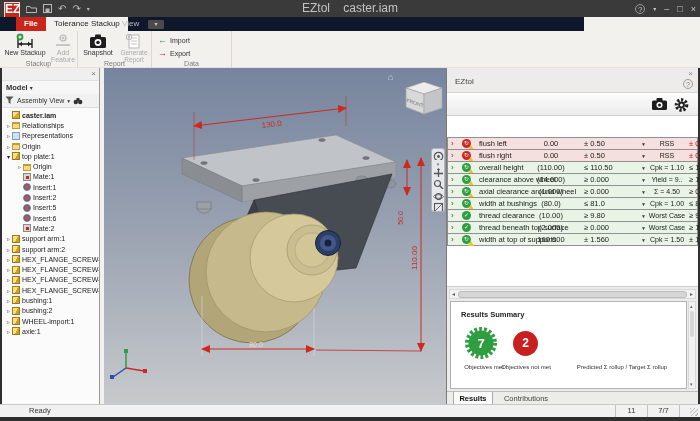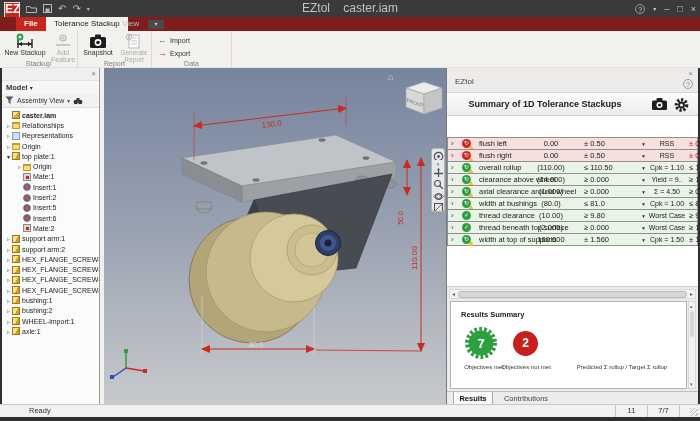--- a/index.html
+++ b/index.html
@@ -10,21 +10,21 @@
   .titlebar{position:absolute;left:0;top:0;width:700px;height:17px;background:#3a3a3a;color:#cfcfcf;}
   .ezlogo{position:absolute;left:4px;top:2px;width:16px;height:21px;background:#c8251d;color:#fff;
           font-size:12px;font-weight:bold;text-align:center;line-height:13px;border:1px solid #e0e0e0;}
   .qat{position:absolute;left:26px;top:1px;height:15px;display:flex;align-items:center;gap:6px;color:#b8b8b8;font-size:10px;}
   .qat svg{display:block;}
   .wtitle{position:absolute;left:0;right:0;top:0;height:17px;text-align:center;font-size:12px;line-height:17px;color:#c3c3c3;}
   .wtitle span{margin:0 5px;}
   .wctrl{position:absolute;right:4px;top:0;height:17px;display:flex;align-items:center;gap:8px;font-size:9px;color:#c9c9c9;}
   .wctrl .helpq{font-size:8px;border:1px solid #9a9a9a;border-radius:50%;width:10px;height:10px;line-height:9px;text-align:center;}
   
-  .tabstrip{position:absolute;left:0;top:17px;width:700px;height:14px;background:#7f1d1d;}
+  .tabstrip{position:absolute;left:0;top:17px;width:584px;height:14px;background:#0f172a;}
   .rtab{position:absolute;top:0;height:14px;font-size:8px;line-height:14px;text-align:center;padding:0 8px;}
   .rtab.file{left:16px;background:#c8251d;color:#fff;font-weight:bold;}
   .rtab.active{left:46px;background:#f3f1ee;color:#222;}
   .rtab.plain{left:114px;color:#b9b9b9;}
   .tab-overflow{position:absolute;left:148px;top:3px;width:16px;height:9px;background:#4a4a4a;color:#ccc;
                 font-size:6px;line-height:9px;text-align:center;border-radius:1px;}
   
   .ribbon{position:absolute;left:0;top:31px;width:700px;height:37px;background:#f3f1ee;border-bottom:1px solid #e5e2de;}
   .rgroup{position:absolute;top:0;height:37px;border-right:1px solid #dcd8d3;}
   .glabel{position:absolute;left:0;right:0;bottom:1px;text-align:center;font-size:7px;color:#7c7c7c;}
@@ -458,21 +458,20 @@
       </div>
     </div>
 
     <div class="eztol">
       <div class="ez-head">
         <span class="ez-title">EZtol</span>
         <span class="ez-x">×</span>
         <span class="ez-help">?</span>
       </div>
       <div class="sumbar">
-        <span class="st">Summary of 1D Tolerance Stackups</span>
         <span class="sum-cam">
           <svg width="17" height="14">
               <rect x="1" y="3.5" width="15" height="9.5" rx="1.5" fill="#1d1d1d"></rect>
               <rect x="5.5" y="1" width="6" height="3.5" rx="1" fill="#1d1d1d"></rect>
               <circle cx="8.5" cy="8" r="3" fill="#fff"></circle>
               <circle cx="8.5" cy="8" r="1.5" fill="#1d1d1d"></circle>
             </svg>
         </span>
         <span class="sum-gear">
           <svg width="17" height="16">
@@ -500,21 +499,21 @@
               <span class="r-name">flush right</span>
               <span class="r-nom">0.00</span>
               <span class="r-obj">± 0.50</span>
               <span class="r-dd">▼</span>
               <span class="r-qual">RSS</span>
               <span class="r-target red">± 0</span>
             </div>
             <div class="t-row good">
               <span class="chev">›</span>
               <span class="okic passw">↻<i class="warn"></i></span>
-              <span class="r-name">overall rollup</span>
+              <span class="r-name">overall height</span>
               <span class="r-nom">(110.00)</span>
               <span class="r-obj">≤ 110.50</span>
               <span class="r-dd">▼</span>
               <span class="r-qual">Cpk = 1.10</span>
               <span class="r-target">≤ 1</span>
             </div>
             <div class="t-row good">
               <span class="chev">›</span>
               <span class="okic passw">↻<i class="warn"></i></span>
               <span class="r-name">clearance above wheel</span>

